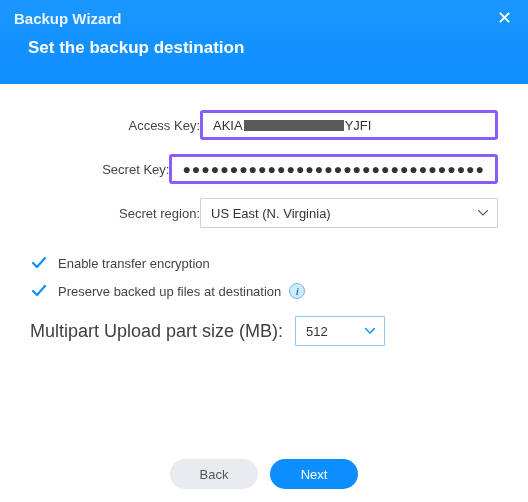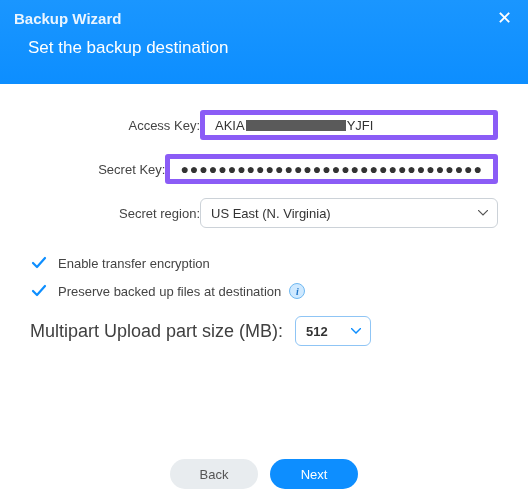--- a/index.html
+++ b/index.html
@@ -35,21 +35,21 @@
   .close-x {
     font-size: 18px;
     font-weight: 300;
     color: #fff;
     cursor: pointer;
     line-height: 1;
     padding: 2px 4px;
   }
   .step-title {
     font-size: 17px;
-    font-weight: 400;
+    font-weight: 700;
     padding: 10px 0 0 28px;
     color: #fff;
   }
   .body {
     padding: 26px 30px 0 30px;
     text-align: right;
   }
   .form-row {
     display: flex;
     align-items: center;
@@ -59,40 +59,40 @@
     width: 170px;
     font-size: 13px;
     color: #444;
   }
   .form-field {
     flex: 1;
   }
   .text-input {
     width: 100%;
     height: 30px;
-    border: 5px solid #8b5cf6;
+    border: 3px solid #8b5cf6;
     border-radius: 3px;
     padding: 8px 10px;
     font-size: 13px;
     color: #333;
     font-family: inherit;
   }
   .password-dots {
     letter-spacing: 1px;
     font-size: 14px;
   }
   .select-wrap {
     position: relative;
     width: 100%;
   }
   .select-display {
     width: 100%;
     height: 30px;
     border: 1px solid #ccd2d8;
-    border-radius: 6px;
+    border-radius: 1px;
     padding: 0 30px 0 10px;
     font-size: 13px;
     color: #333;
     display: flex;
     align-items: center;
     cursor: pointer;
     background: #fff;
   }
   .select-caret {
     position: absolute;
@@ -142,22 +142,21 @@
     display: flex;
     align-items: center;
     margin-top: 16px;
   }
   .multipart-label {
     font-size: 18px;
     color: #404040;
     margin-right: 12px;
   }
   .small-select {
-    width: 76px;
-    font-weight: bold;
+    width: 90px;
   }
   .footer {
     position: absolute;
     bottom: 0;
     left: 0;
     right: 0;
     height: 56px;
     display: flex;
     align-items: center;
     justify-content: center;

